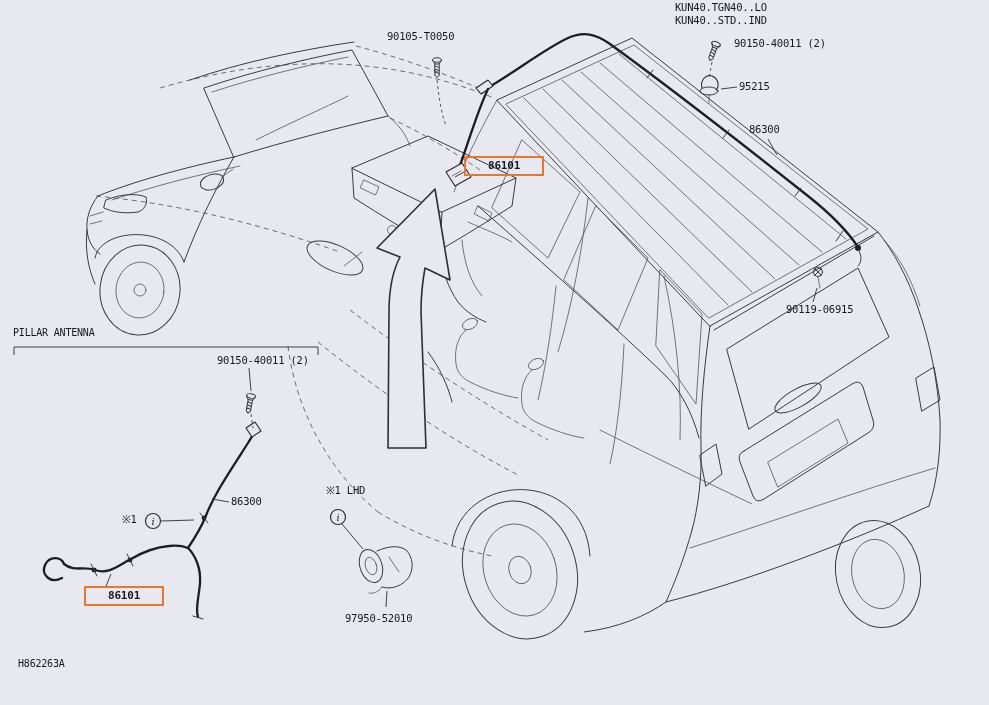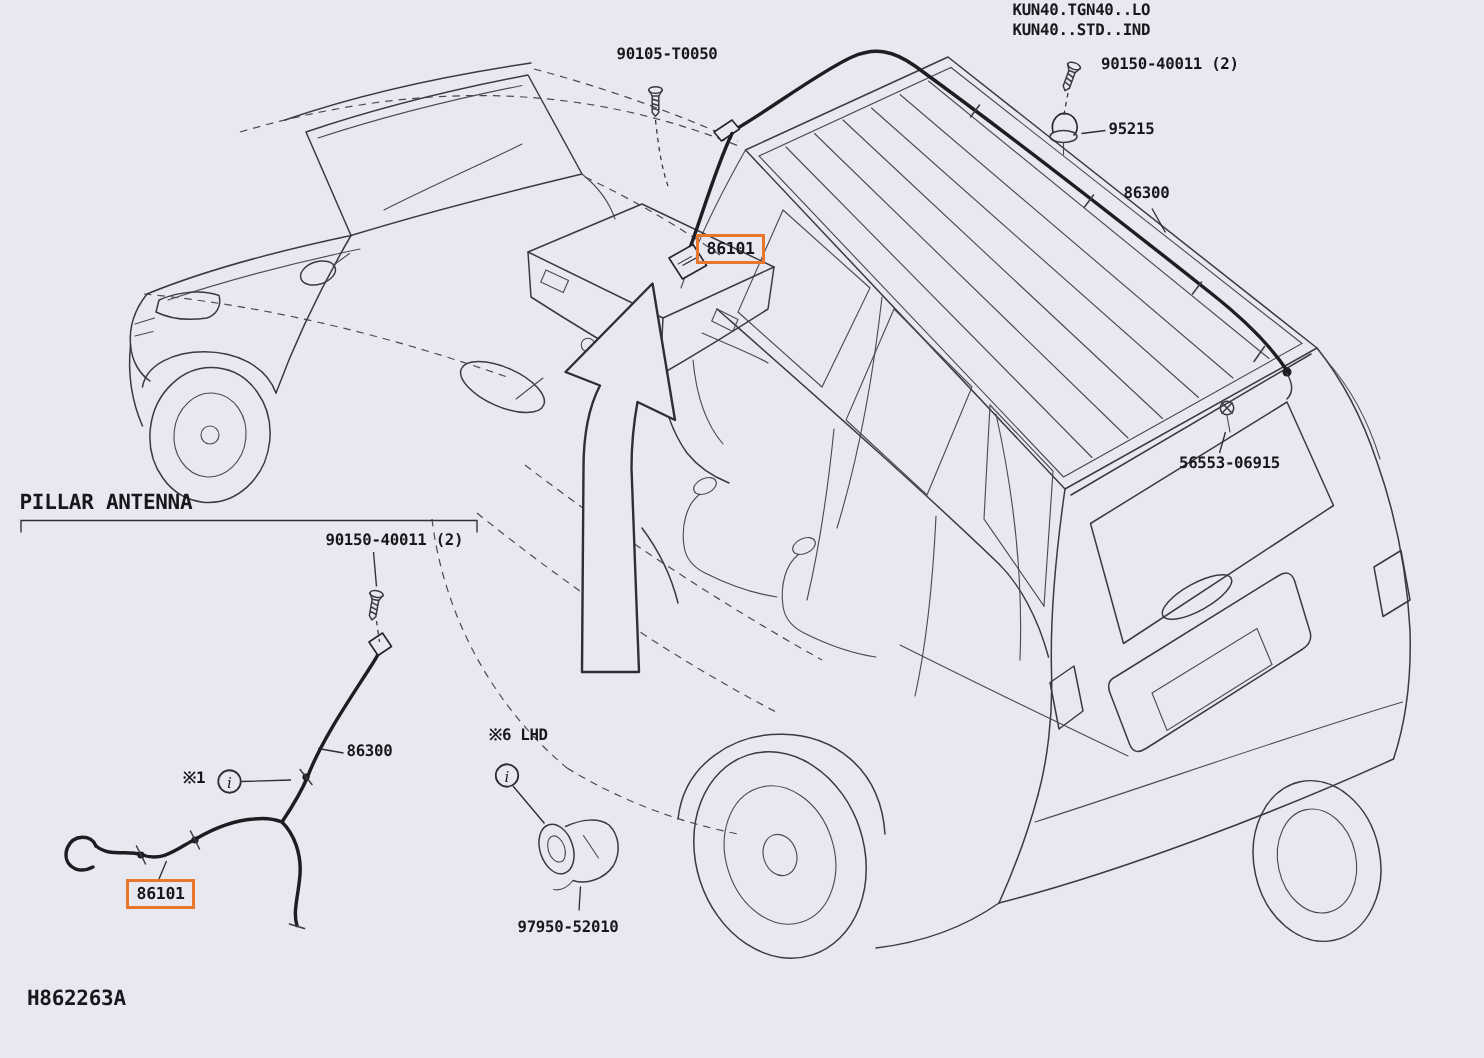--- a/index.html
+++ b/index.html
@@ -4,28 +4,28 @@
 <style>
   * { margin:0; padding:0; box-sizing:border-box; }
   html,body { background:#e8e8f1; }
   .stage {
     position:relative; width:989px; height:705px; background:#e8e8f1;
     overflow:hidden; font-family:"DejaVu Sans Mono", monospace; color:#17181c;
   }
   .art { position:absolute; left:0; top:0; width:989px; height:705px; }
 
   .lbl {
-    position:absolute; font-weight:bold; font-size:10.5px; letter-spacing:-0.2px;
+    position:absolute; font-weight:normal; font-size:10.5px; letter-spacing:-0.2px;
     white-space:nowrap; color:#17181c; line-height:1.2;
   }
-  .lbl.small { font-size:14px; }
+  .lbl.small { font-size:10px; }
   .hl {
     position:absolute; display:inline-flex; align-items:center; justify-content:center;
     border:2px solid #e8762c; font-weight:bold; font-size:11px; letter-spacing:-0.2px;
-    padding:1px 5px; line-height:1.3; color:#17181c; white-space:nowrap;
+    padding:1px 22px; line-height:1.3; color:#17181c; white-space:nowrap;
   }
 
   
   .ln   { fill:none; stroke:#3a3b41; stroke-width:1; stroke-linecap:round; stroke-linejoin:round; }
   .thin { fill:none; stroke:#4a4b52; stroke-width:0.75; stroke-linecap:round; }
   .dash { fill:none; stroke:#4a4b52; stroke-width:0.8; stroke-dasharray:5 4; }
   .cable{ fill:none; stroke:#1d1d22; stroke-width:2.3; stroke-linecap:round; stroke-linejoin:round; }
   .lead { fill:none; stroke:#2c2d33; stroke-width:0.9; }
   .dlead{ fill:none; stroke:#2c2d33; stroke-width:0.8; stroke-dasharray:3 3; }
   .bgfill { fill:#e8e8f1; stroke:#2e2f35; stroke-width:1.6; stroke-linejoin:round; }
@@ -245,27 +245,27 @@
       <text class="info-i" x="338" y="521">i</text>
     </g>
   </svg>
 
   <div class="lbl" style="left:675px; top:1px">KUN40.TGN40..LO</div>
   <div class="lbl" style="left:675px; top:14px">KUN40..STD..IND</div>
 
   <div class="lbl" style="left:734px; top:37px">90150-40011 (2)</div>
   <div class="lbl" style="left:739px; top:80px">95215</div>
   <div class="lbl" style="left:749px; top:123px">86300</div>
-  <div class="lbl" style="left:411px; top:30px">90105-T0050</div>
-  <div class="lbl" style="left:786px; top:303px">56553-06915</div>
+  <div class="lbl" style="left:387px; top:30px">90105-T0050</div>
+  <div class="lbl" style="left:786px; top:303px">90119-06915</div>
 
   <div class="hl" style="left:464px; top:156px">86101</div>
   <div class="hl" style="left:84px;  top:586px">86101</div>
 
   <div class="lbl small" style="left:13px; top:327px">PILLAR ANTENNA</div>
   <div class="lbl" style="left:217px; top:354px">90150-40011 (2)</div>
   <div class="lbl" style="left:231px; top:495px">86300</div>
   <div class="lbl" style="left:122px; top:513px">※1</div>
-  <div class="lbl" style="left:326px; top:484px">※6 LHD</div>
+  <div class="lbl" style="left:326px; top:484px">※1 LHD</div>
   <div class="lbl" style="left:345px; top:612px">97950-52010</div>
   <div class="lbl small" style="left:18px; top:658px">H862263A</div>
 
 </div>
 
 </body></html>

